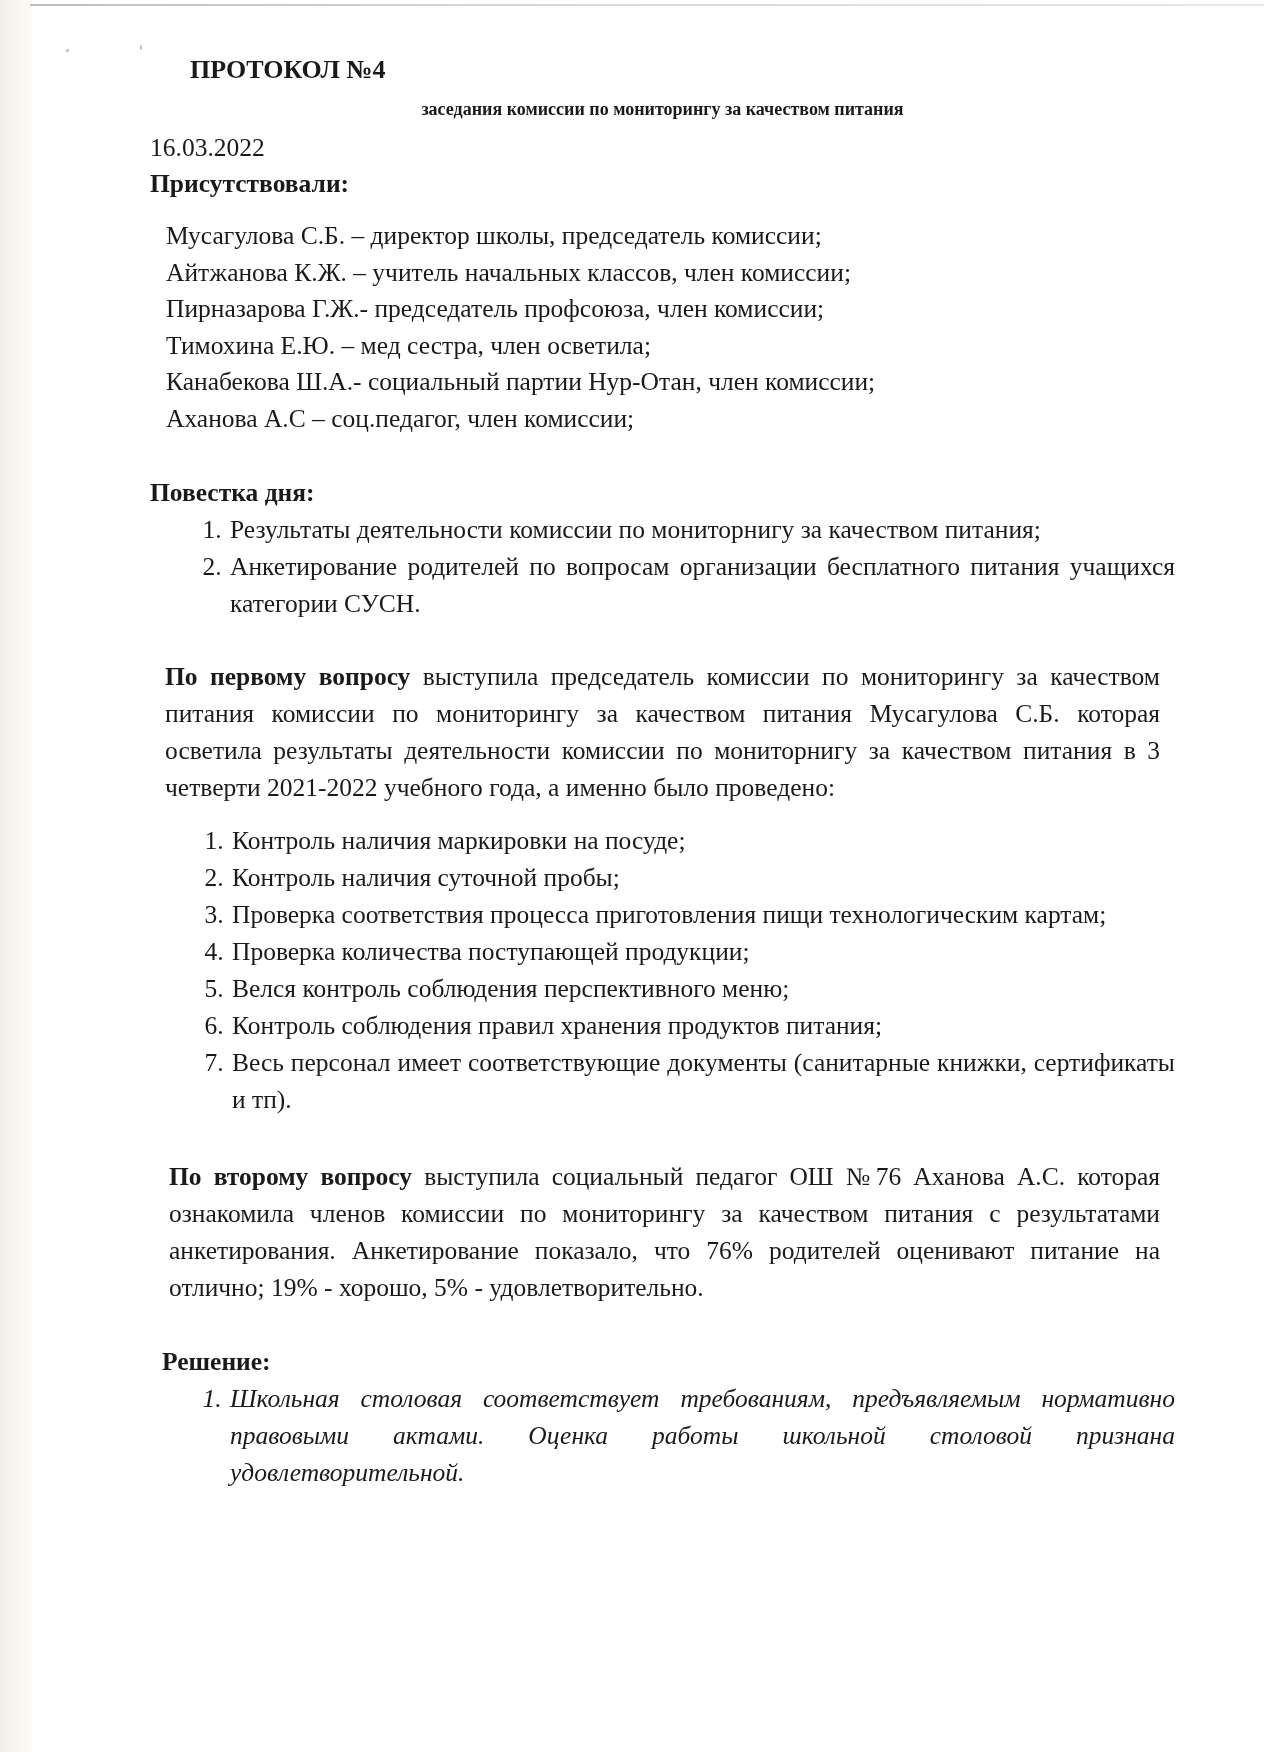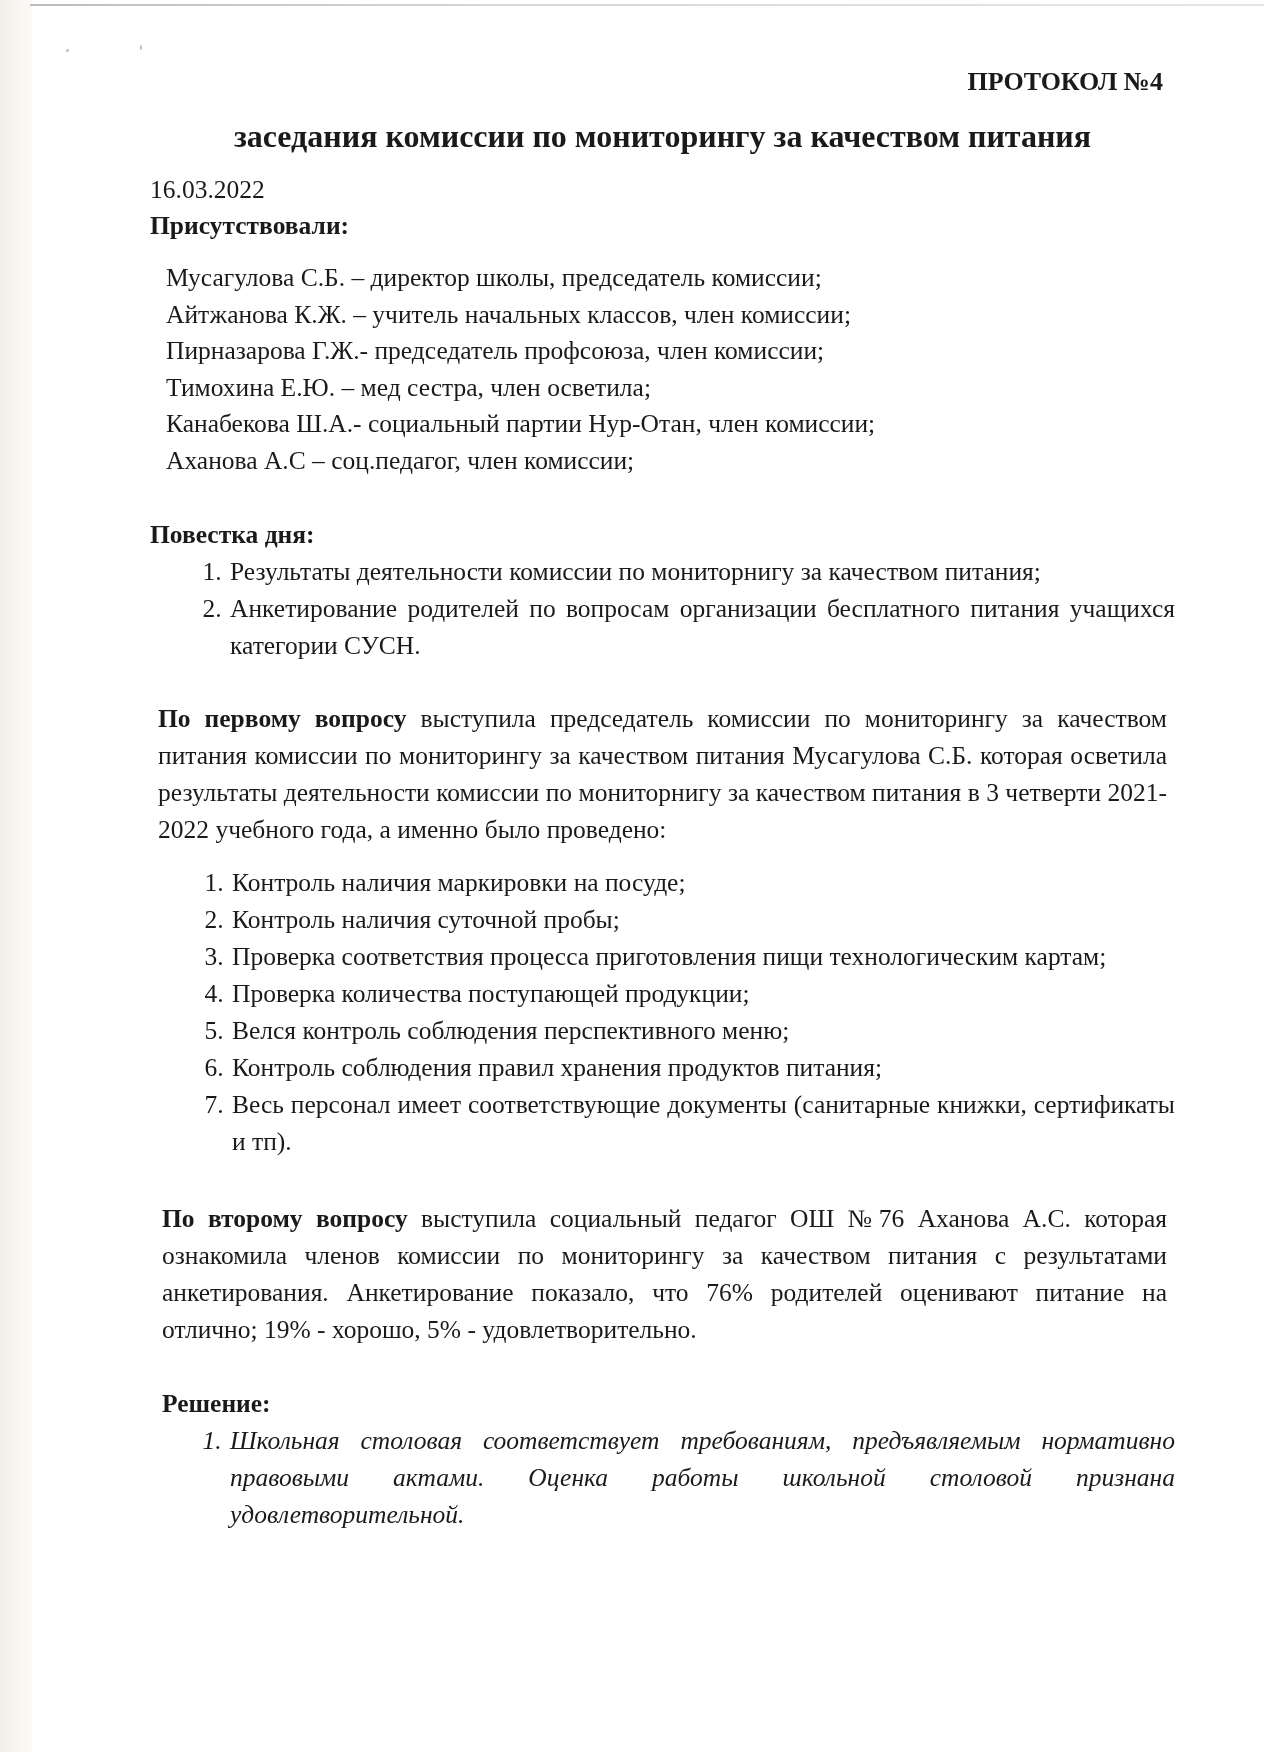--- a/index.html
+++ b/index.html
@@ -35,32 +35,32 @@
     }
     .page {
       position: absolute;
       left: 150px;
       top: 52px;
       width: 1025px;
       font-size: 25.5px;
       line-height: 37px;
     }
     .title {
-      text-align: right;
+      text-align: left;
       font-weight: bold;
       font-size: 26px;
-      margin: 12px;
+      margin: 0;
       line-height: 36px;
       padding-left: 40px;
     }
     .subtitle {
       text-align: center;
       font-weight: bold;
-      font-size: 32px;
-      margin: 16px;
+      font-size: 18px;
+      margin: 1px;
       line-height: 40px;
     }
     .date { margin: 0; line-height: 36px; }
     .heading {
       font-weight: bold;
       margin: 0;
       line-height: 36px;
     }
     .attendees {
       list-style: none;
@@ -77,21 +77,21 @@
     }
     ol.numbered li {
       text-align: justify;
       line-height: 37px;
       padding-left: 2px;
     }
     ol.numbered li::marker {
       font-size: 25.5px;
     }
     .para {
-      margin: 8px;
+      margin: 15px;
       text-align: justify;
       line-height: 37px;
     }
     .para .lead { font-weight: bold; }
     .q1 { margin-top: 36px; }
     .q2 { margin-top: 40px; padding-left: 4px; }
     .decision { margin-top: 38px; padding-left: 12px; }
     .decision ol.numbered { padding-left: 66px; font-style: italic; }
     .q1-list { margin-top: 16px; }
     .q1-list ol.numbered { padding-left: 80px; }

